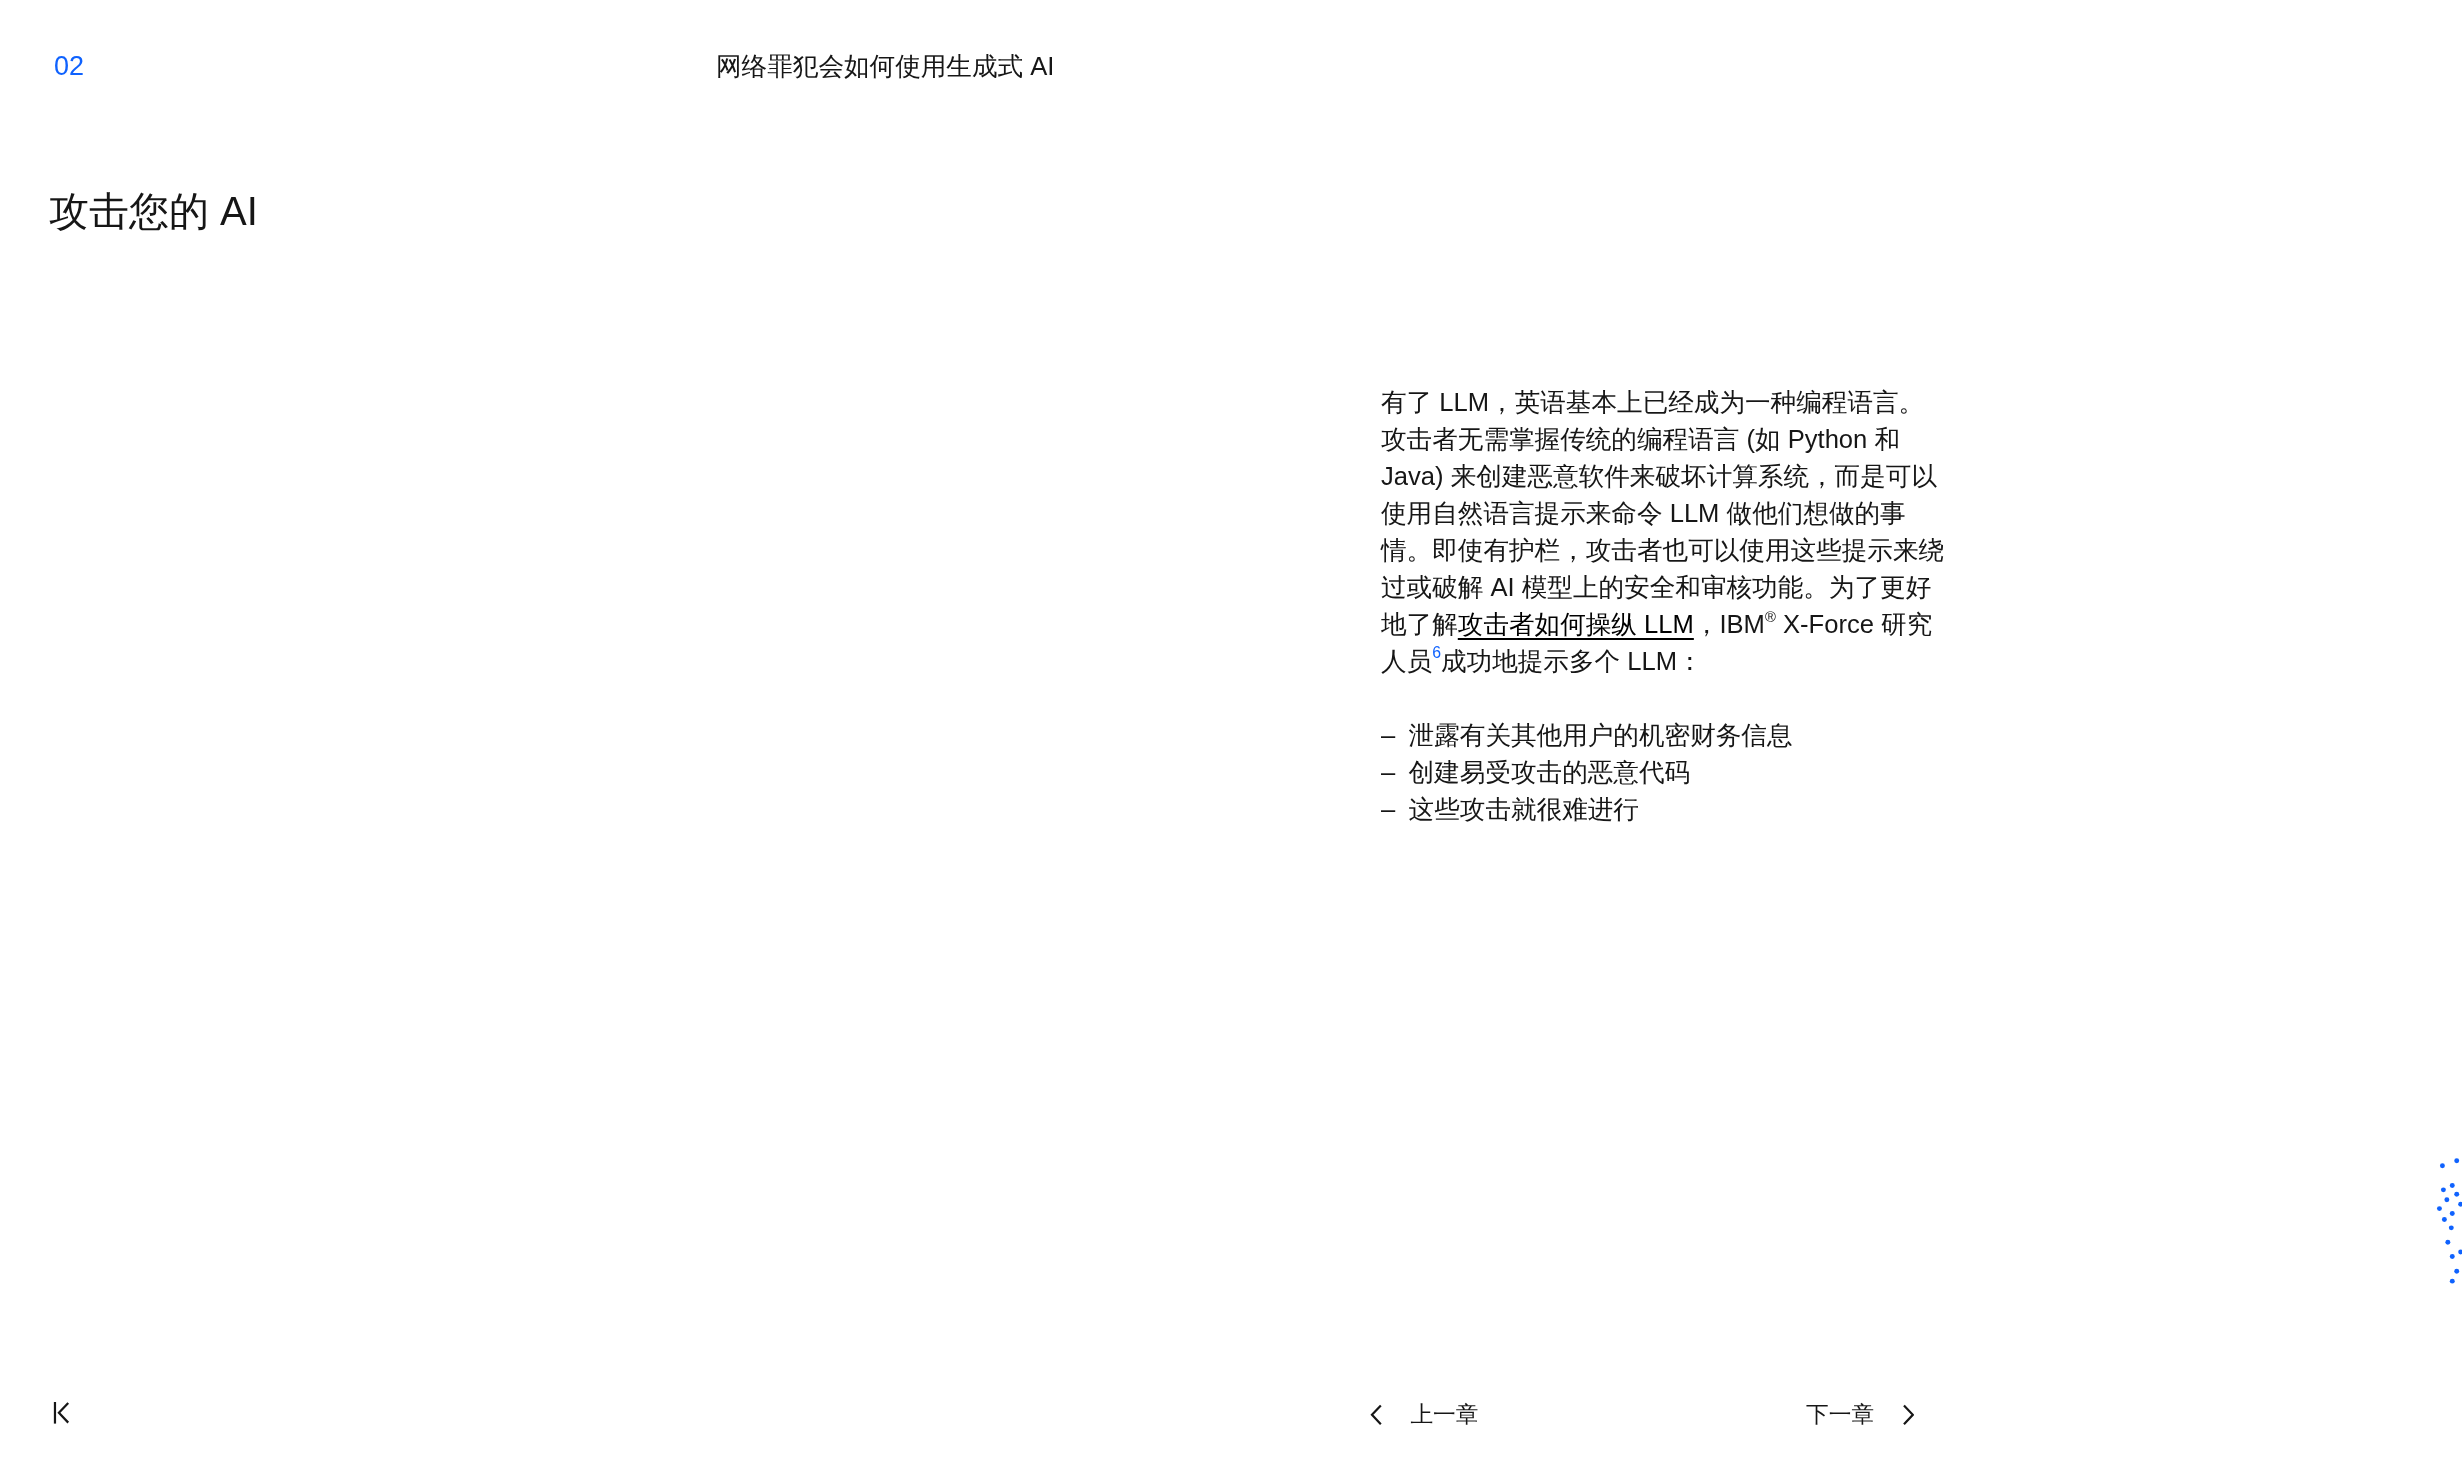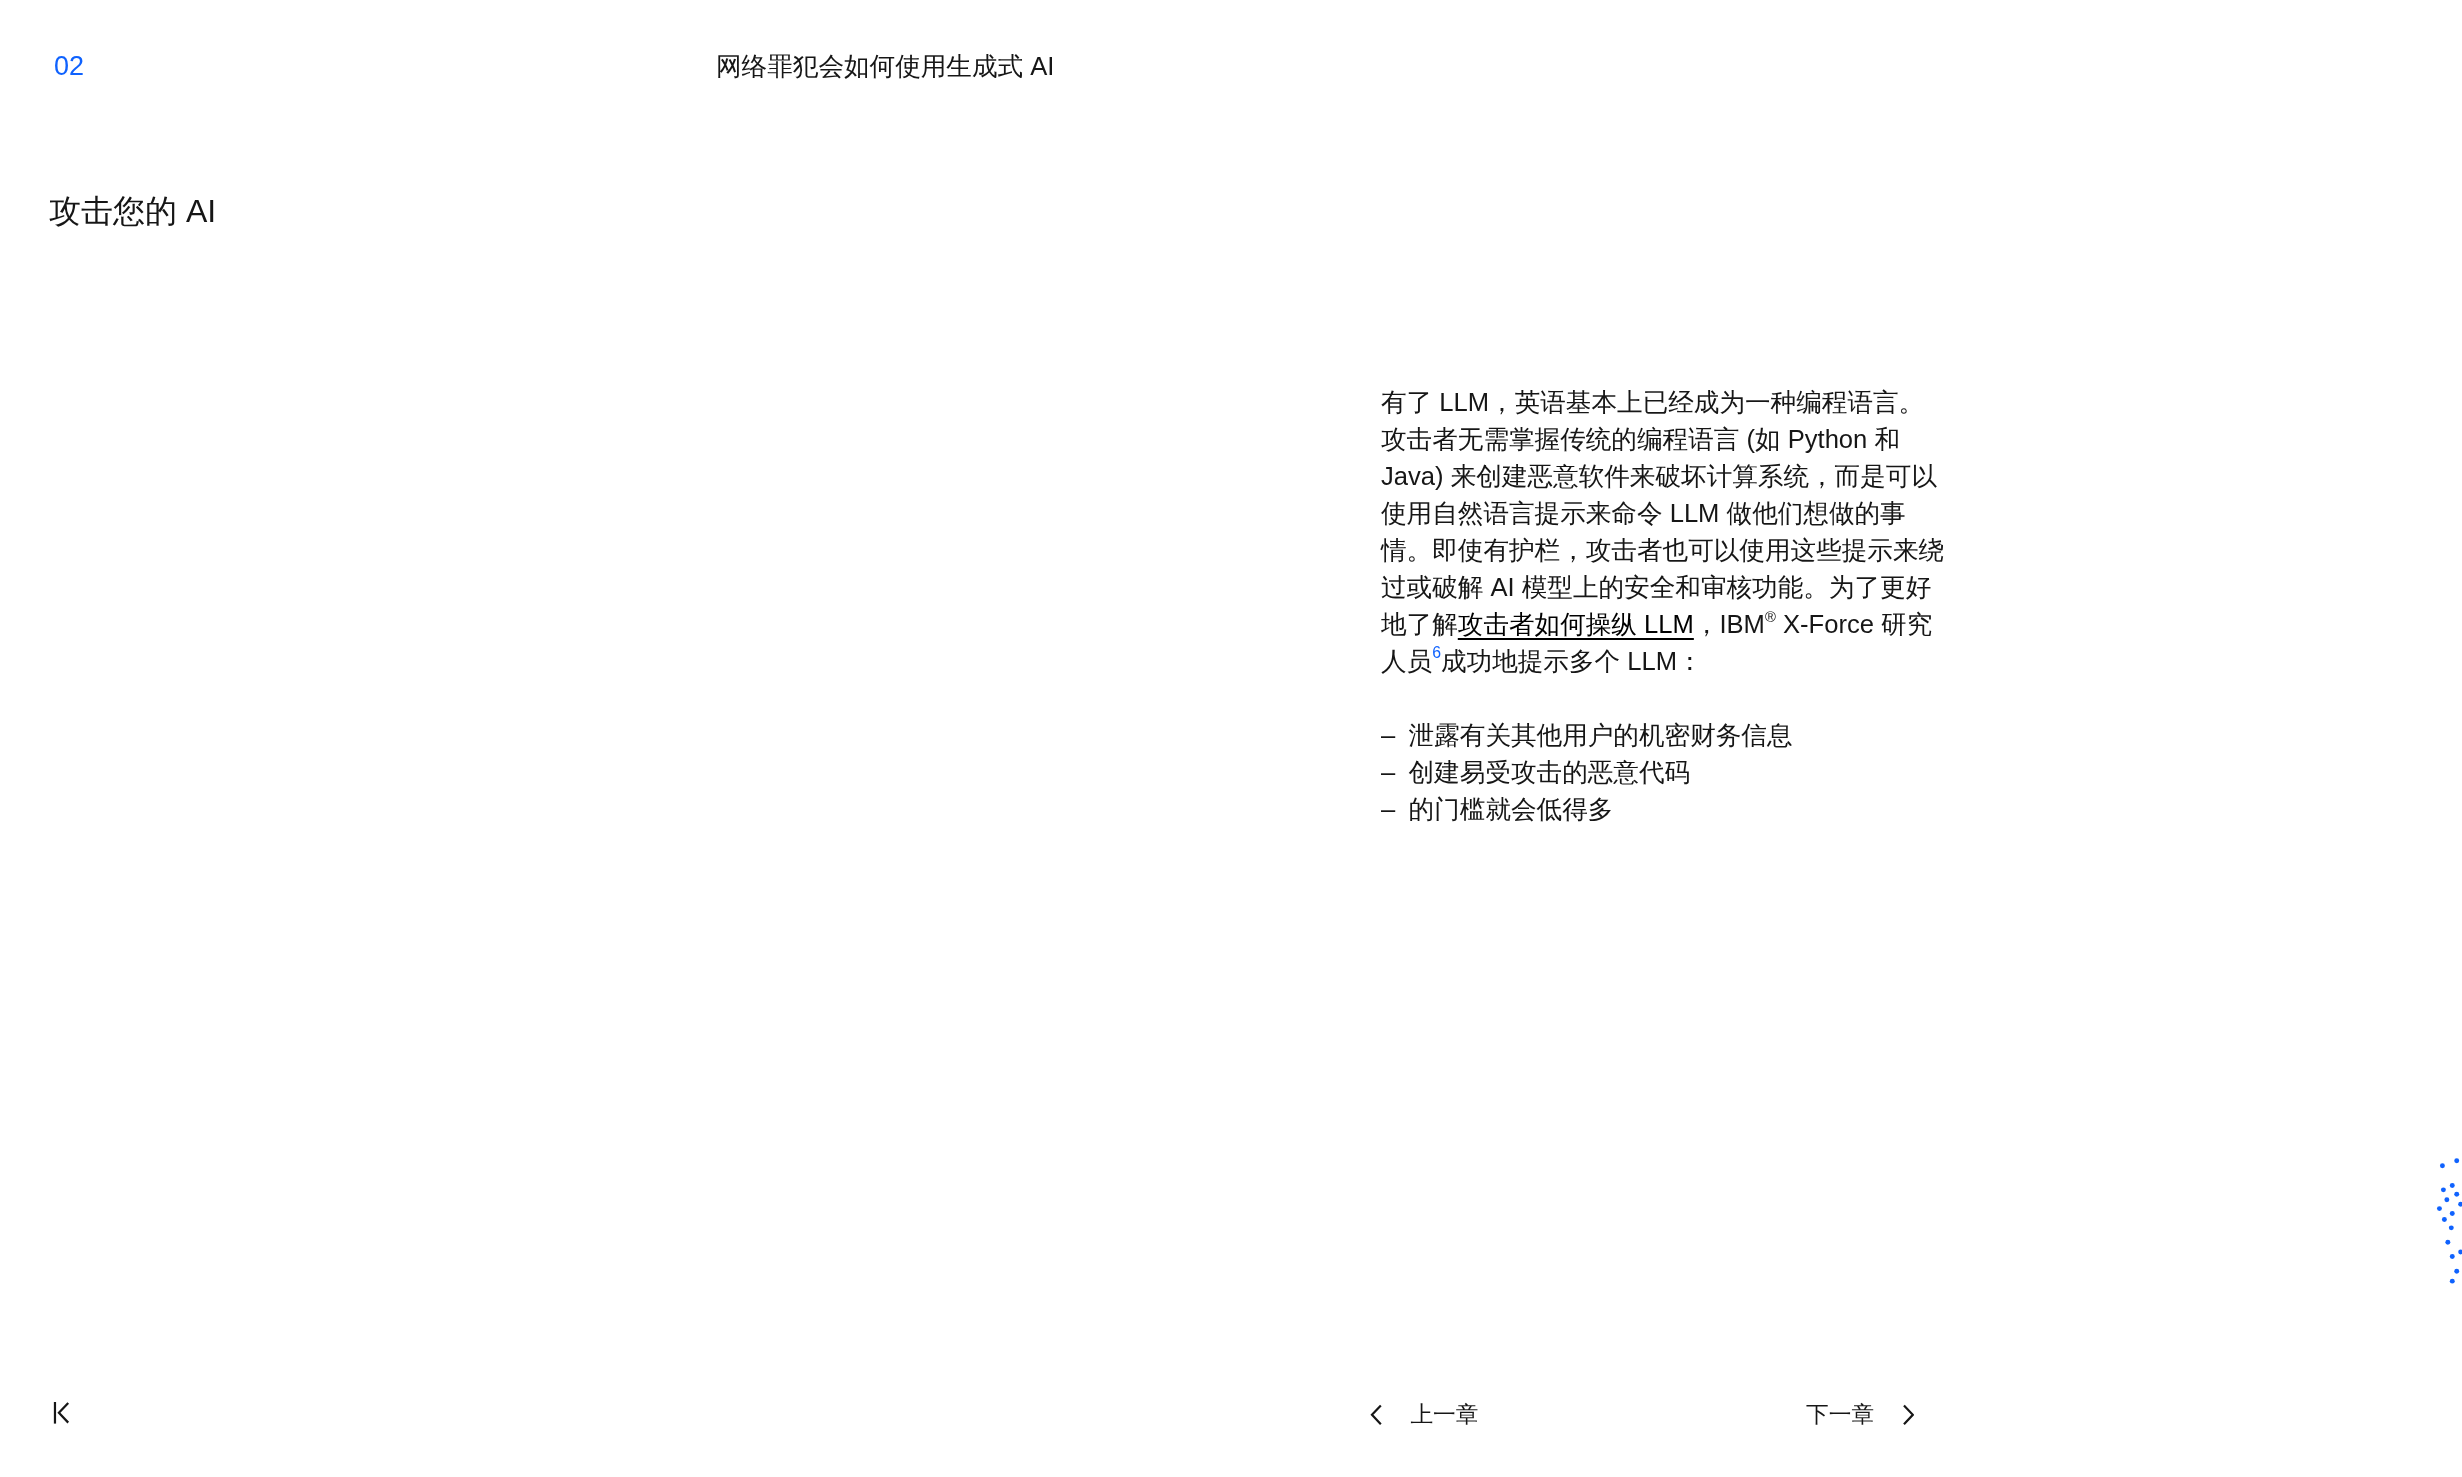--- a/index.html
+++ b/index.html
@@ -19,21 +19,21 @@
     font-size: 27px; line-height: 30.5px; color: #0f62fe;
   }
   .running-title {
     position: absolute; left: 716px; top: 51px;
     font-size: 25.6px; line-height: 30.5px; color: #161616;
   }
 
   
   .section-title {
     position: absolute; left: 49px; top: 188px; margin: 0;
-    font-size: 32px; line-height: 47px; font-weight: 300;
+    font-size: 40px; line-height: 47px; font-weight: 300;
     color: #161616;
   }
 
   
   .col {
     position: absolute; top: 384px; width: 565px;
     font-size: 25.6px; line-height: 37px; color: #161616;
     text-align: left;
   }
   .col-1 { left: 51px; }
@@ -86,21 +86,21 @@
 
 
   <section class="col col-2">
   </section>
 
   <section class="col col-3">
     <p><span>有了 LLM，英语基本上已经成为一种编程语言。攻击者无需掌握传统的编程语言 (如 Python 和 Java) 来创建恶意软件来破坏计算系统，而是可以使用自然语言提示来命令 LLM 做他们想做的事情。即使有护栏，攻击者也可以使用这些提示来绕过或破解 AI 模型上的安全和审核功能。为了更好地了解</span><a class="doc-link">攻击者如何操纵 LLM</a><span>，IBM</span><sup class="reg-mark">®</sup><span> X-Force 研究人员</span><sup class="footnote-ref">6</sup><span>成功地提示多个 LLM：</span></p>
     <ul class="dash-list">
       <li><span class="marker">–</span><span>泄露有关其他用户的机密财务信息</span></li>
       <li><span class="marker">–</span><span>创建易受攻击的恶意代码</span></li>
-      <li><span class="marker">–</span><span>的门槛就会低得多</span></li>
+      <li><span class="marker">–</span><span>这些攻击就很难进行</span></li>
     </ul>
   </section>
 
   <svg class="decoration" width="149" height="149" viewBox="0 0 302 302" fill="none">
     <g fill="#0f62fe">
       <circle cx="13" cy="46" r="5"></circle>
         <circle cx="42" cy="36" r="5"></circle>
         <circle cx="81" cy="36" r="5"></circle>
       <circle cx="62" cy="66" r="5"></circle>
         <circle cx="33" cy="86" r="5"></circle>

